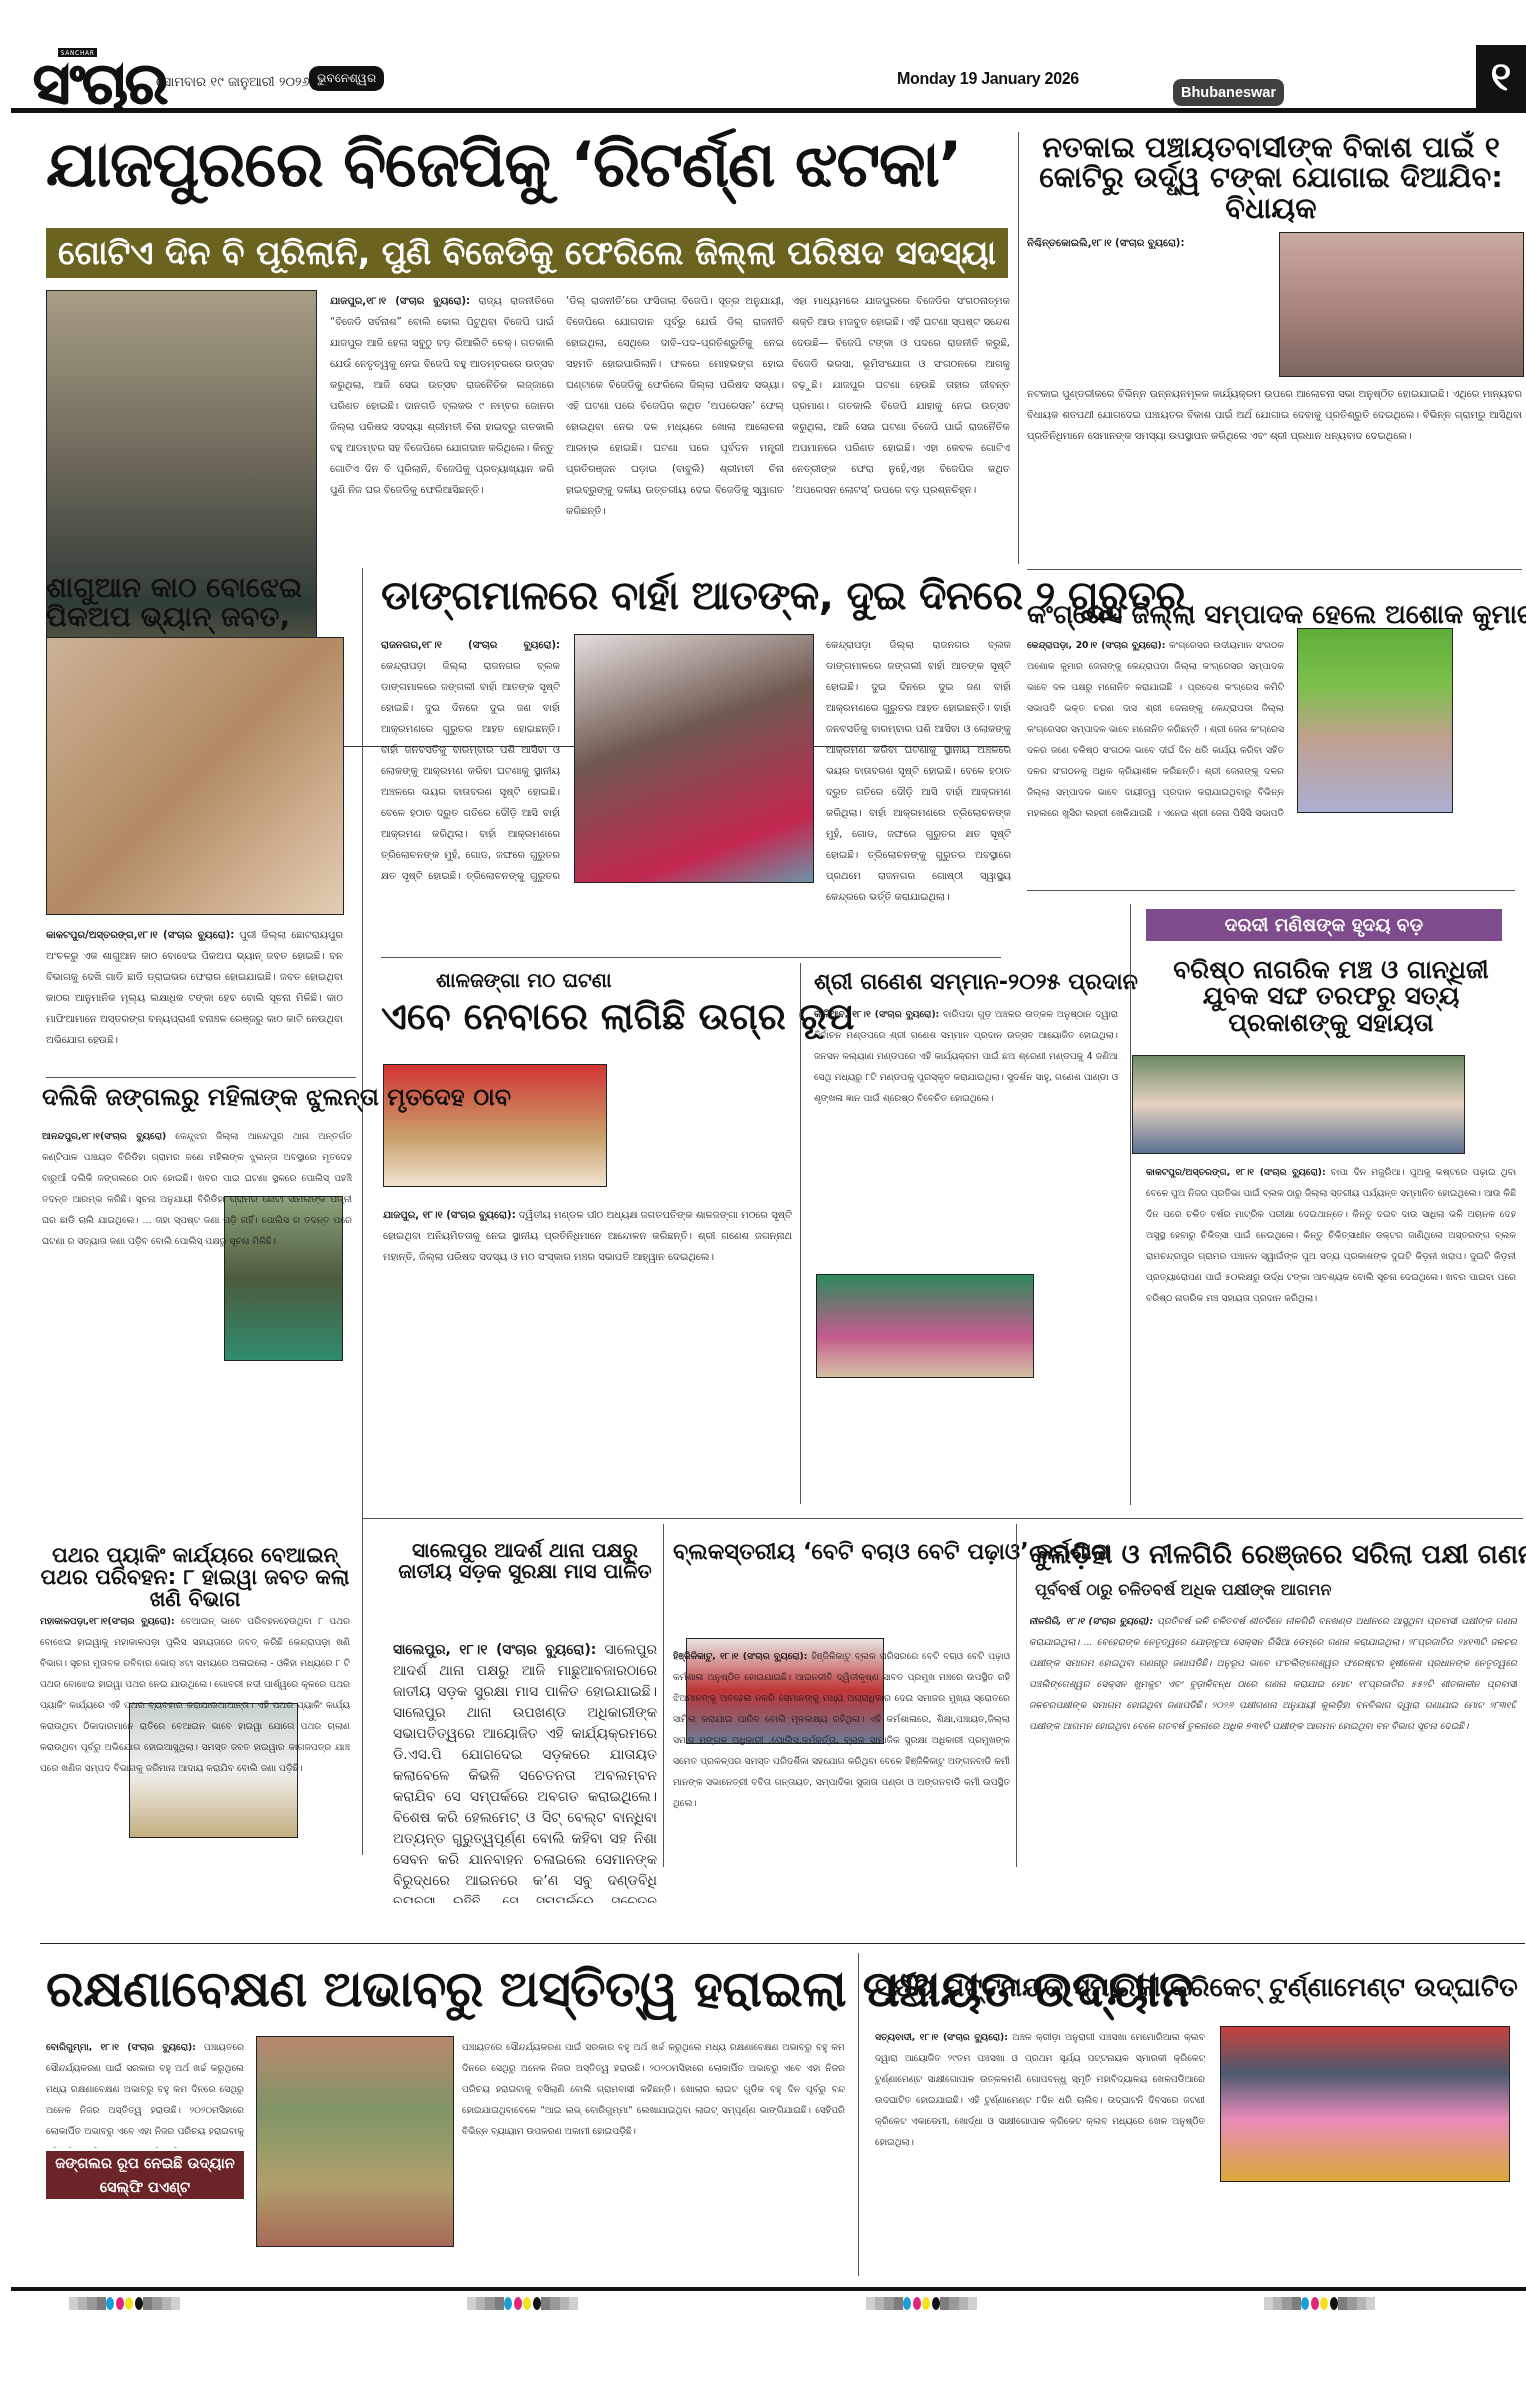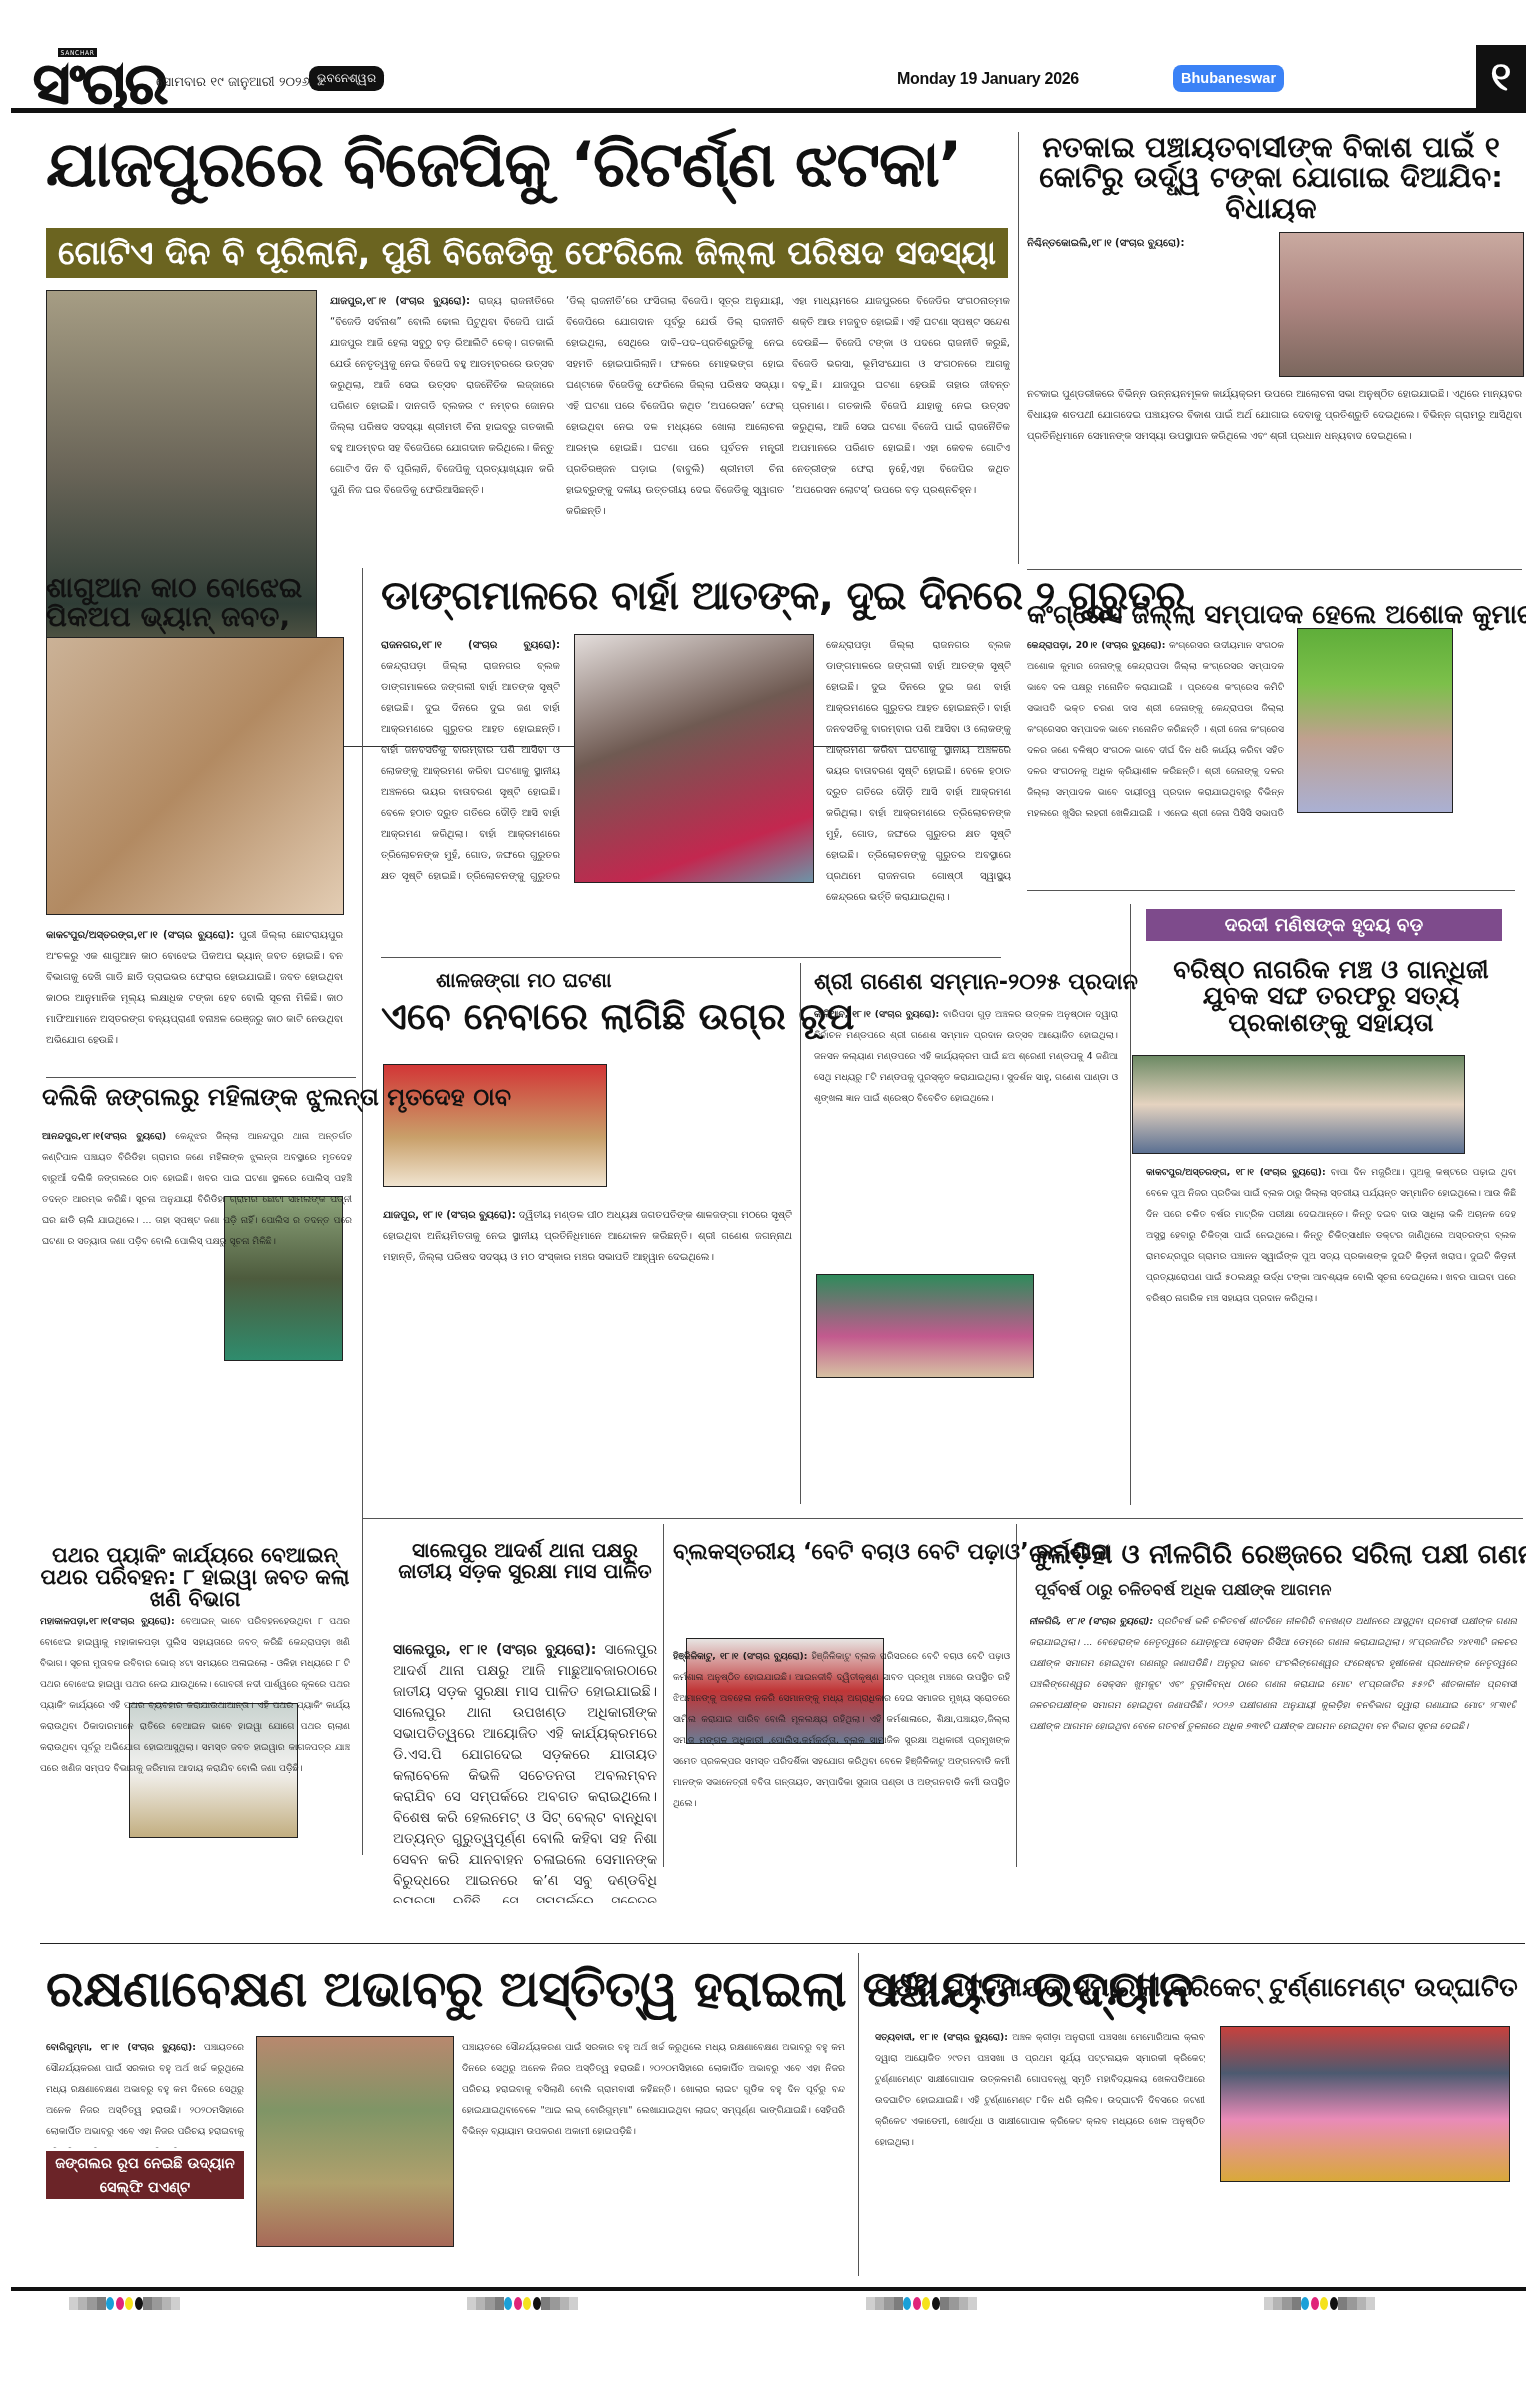--- a/index.html
+++ b/index.html
@@ -8,21 +8,21 @@
 
   .abs { position: absolute; }
 
   
   .logo { left: 33px; top: 48px; width: 106px; height: 73px; }
   .logo-word { position:absolute; left:0; top:6.6px; font-size: 57px; font-weight: 900; color:#111; letter-spacing:-2.6px; line-height: 1; -webkit-text-stroke: 1.3px #111; }
   .logo-tag { position:absolute; left:25px; top:0; background:#111; color:#fff; font-size:6.6px; padding:0.7px 2.6px; letter-spacing:0.7px; font-family:"DejaVu Sans Condensed","DejaVu Sans",sans-serif; }
   .date-odia { left: 156px; top: 74px; font-size: 13.2px; color:#222; }
   .city-odia { left: 309px; top: 66px; background:#111; color:#fff; font-size: 12px; padding: 5.3px 8px; border-radius: 9.2px; }
   .date-en { left: 897px; top: 70px; font-size: 16px; color:#111; font-weight: bold; letter-spacing:-0.3px; font-family: "Liberation Sans", sans-serif; }
-  .city-en { left: 1173px; top: 65px; background:#3b82f6; color:#fff; font-size: 14.5px; padding: 5.3px 8px; border-radius: 8px; font-family: "Liberation Sans", sans-serif; font-weight:bold;text-align:right; }
+  .city-en { left: 1173px; top: 79px; background:#404040; color:#fff; font-size: 14.5px; padding: 5.3px 8px; border-radius: 8px; font-family: "Liberation Sans", sans-serif; font-weight:bold;text-align:right; }
   .page-box { left: 1476px; top: 45px; width: 50px; height: 63px; background:#111; color:#fff; font-size: 40px; font-weight: bold; text-align:center; line-height:63px; }
   .mast-rule { left: 10.6px; top: 108px; width: 1515px; height: 5.3px; background:#111; }
 
   .headline { font-weight: 900; color: #111; line-height: 1.05; white-space: nowrap; }
   .lead-head { left: 46px; top: 132px; font-size: 63px; letter-spacing: -1.3px; }
   .olive-band { left: 46px; top: 228px; width: 962px; height: 50px; background: #6b6420; color: #fff; font-size: 33px; font-weight: bold; text-align: center; line-height: 50px; }
 
   .photo { background: #8d8a80; border: 1.3px solid #222; overflow:hidden; }
   .ph1 { left: 46px; top: 290px; width: 271px; height: 449px; background: linear-gradient(180deg,#a69d84 0%,#6a6558 40%,#2f3d36 70%,#a88e64 100%); }
   .ph-np { left: 1279px; top: 232px; width: 245px; height: 145px; background: linear-gradient(180deg,#c9a9a0 0%,#ad8580 50%,#7b675e 100%); }

